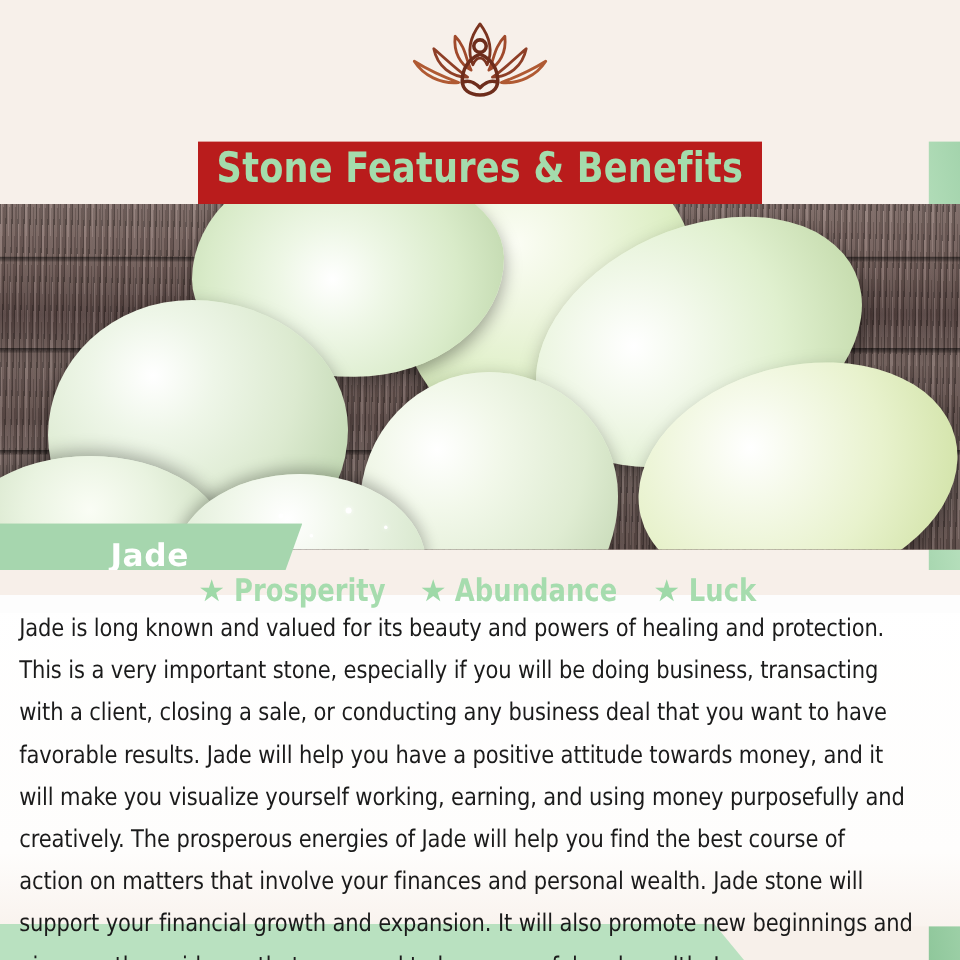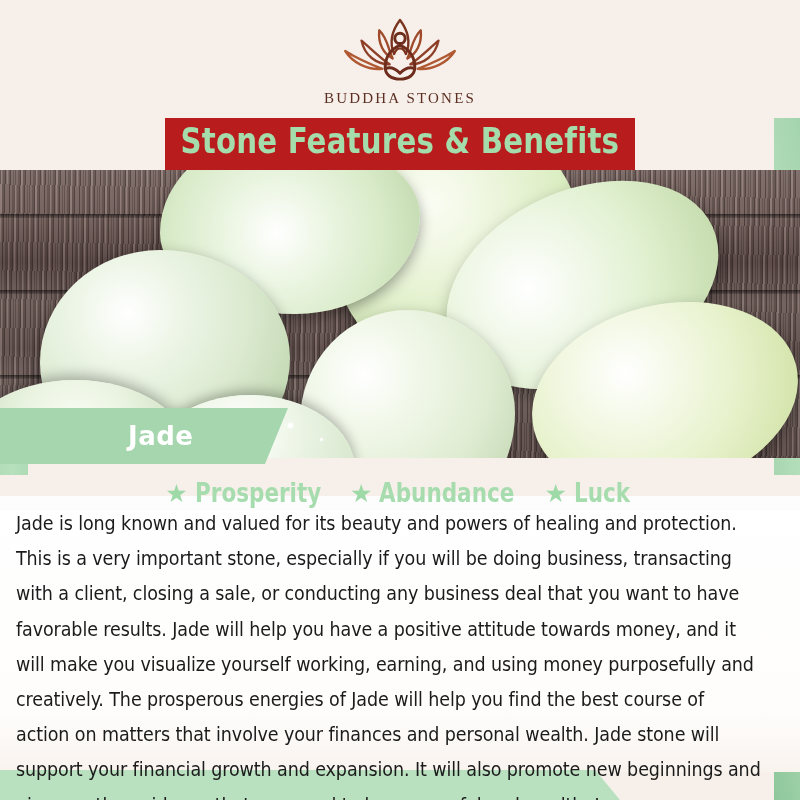--- a/index.html
+++ b/index.html
@@ -95,24 +95,24 @@
     display:flex;align-items:center;justify-content:center;
   }
   #page-title{
     font-family:"Liberation Sans Narrow","DejaVu Sans Condensed","Liberation Sans",sans-serif;
     font-size:35px;font-weight:bold;color:#a4dcac;letter-spacing:.2px;
     transform:scaleX(.93);transform-origin:center;white-space:nowrap;
   }
 
   
   #jade-band{
-    position:absolute;left:0;top:408px;width:252px;height:56px;z-index:4;
+    position:absolute;left:0;top:436px;width:252px;height:56px;z-index:4;
     background:#a6d6ae;
     clip-path:polygon(0 0, 100% 0, 92% 100%, 0 100%);
-    display:flex;align-items:center;padding-left:36px;
+    display:flex;align-items:center;
   }
   #jade-label{
     margin-left:92px;color:#ffffff;font-size:26px;font-weight:bold;letter-spacing:.5px;
     font-family:"DejaVu Sans","Liberation Sans",sans-serif;
   }
 
   
   #keywords{
     position:absolute;left:0;top:475px;width:800px;height:36px;z-index:4;
     display:flex;align-items:center;justify-content:center;gap:18px;
@@ -192,21 +192,20 @@
           <path d="M26 50 C 36 66, 56 76, 76 74 C 60 68, 42 60, 26 50 Z" stroke="#b05a33"></path>
           <path d="M174 50 C 164 66, 144 76, 124 74 C 140 68, 158 60, 174 50 Z" stroke="#b05a33"></path>
         </g>
         <g fill="none" stroke="#6e2d1c" stroke-width="4" stroke-linecap="round" stroke-linejoin="round">
           <circle cx="100" cy="33" r="7"></circle>
           <path d="M100 42 C 86 48, 80 60, 80 72 C 80 82, 88 88, 100 88 C 112 88, 120 82, 120 72 C 120 60, 114 48, 100 42 Z"></path>
           <path d="M80 74 C 88 70, 94 74, 100 80 C 106 74, 112 70, 120 74"></path>
         </g>
       </svg>
     </div>
-    <div id="brand-name">BUDDHA STONES</div>
   </div>
 
   <div id="title-banner">
     <div id="page-title">Stone Features &amp; Benefits</div>
   </div>
 
   <div id="jade-band">
     <div id="jade-label">Jade</div>
   </div>
 

